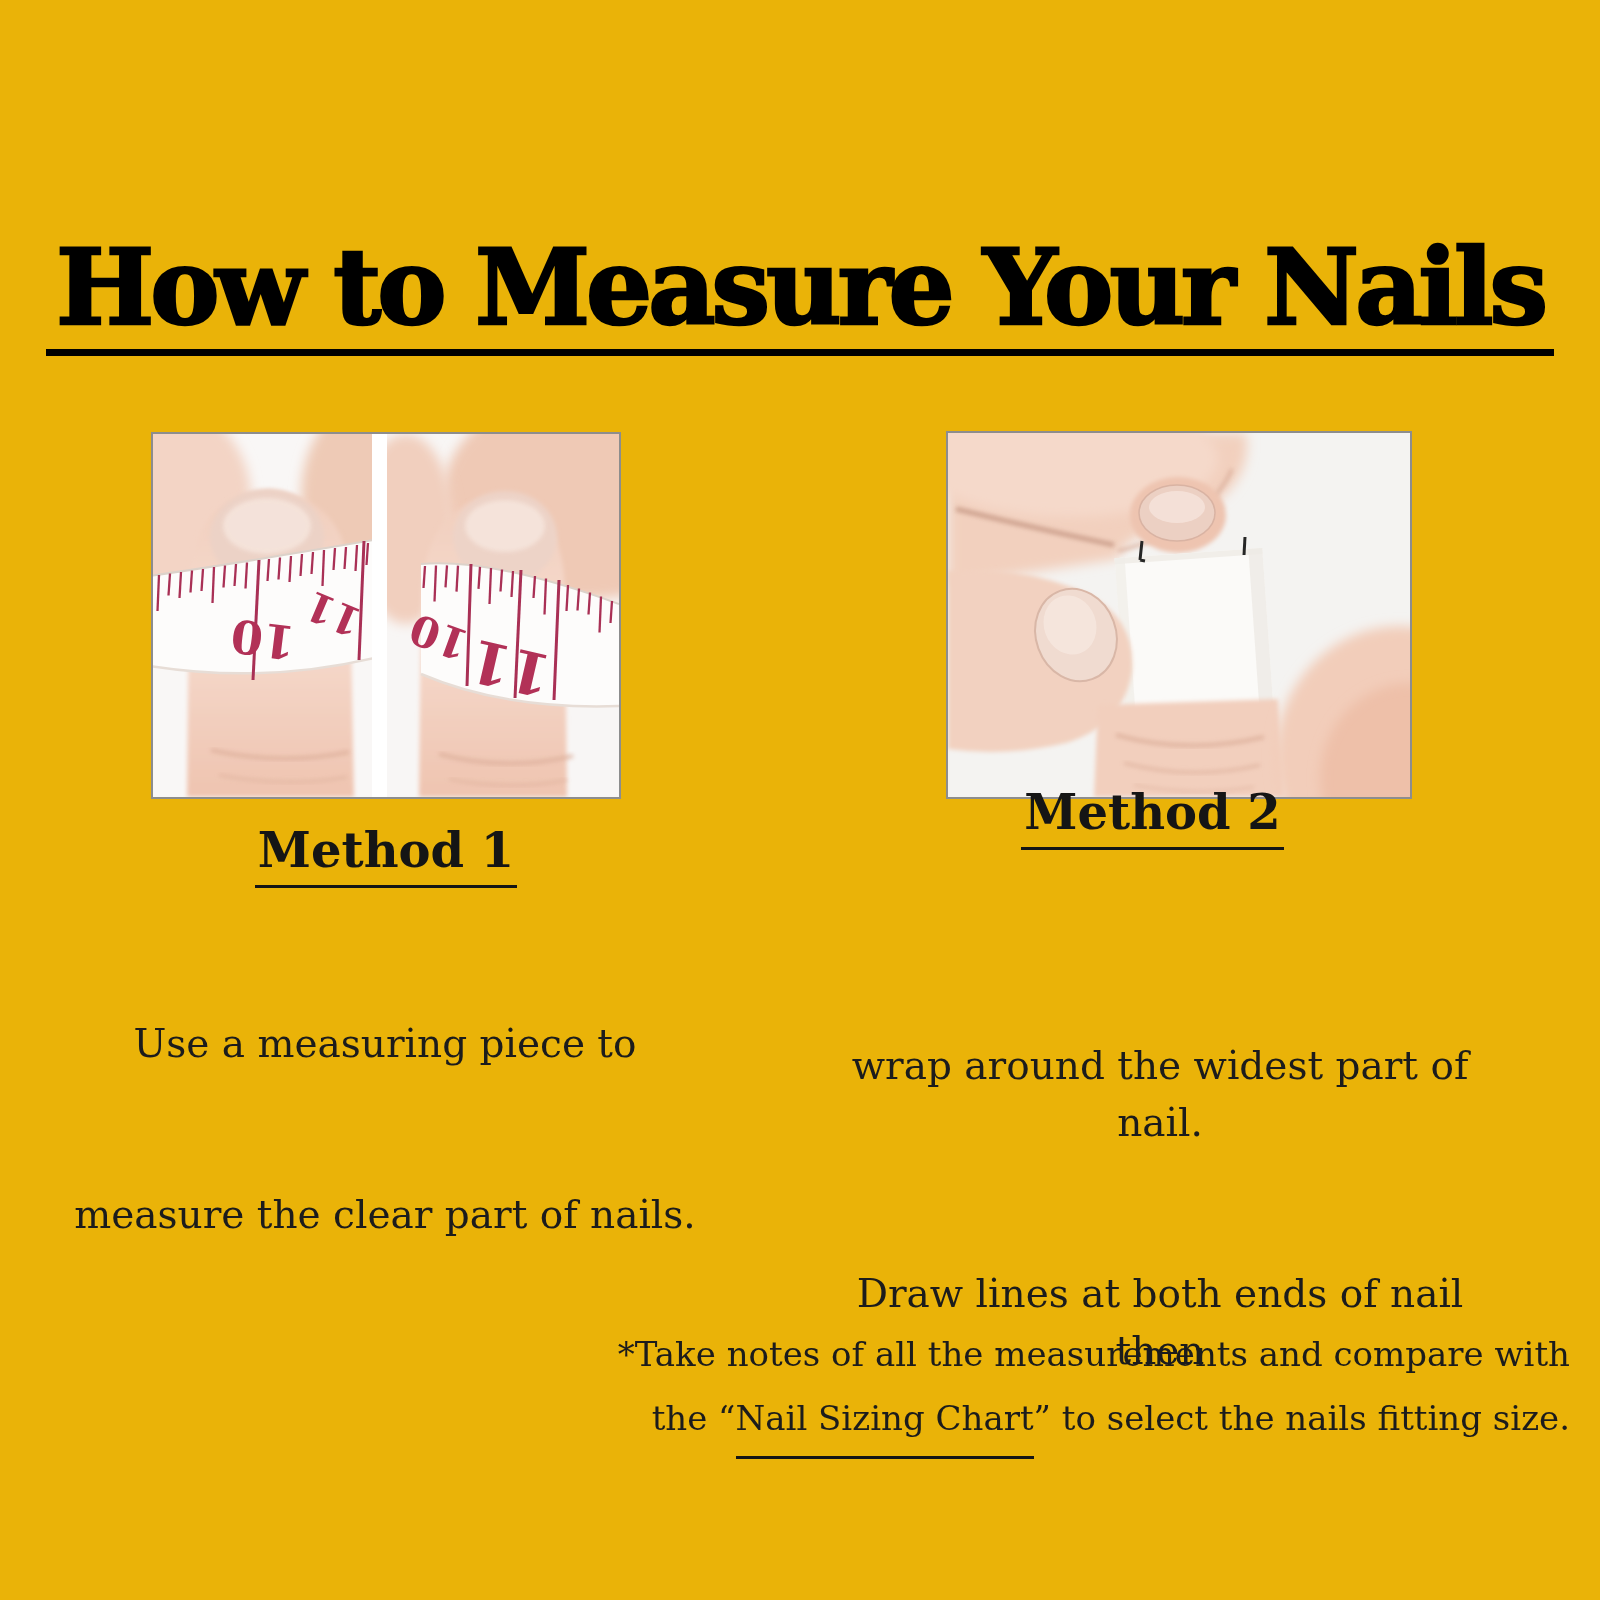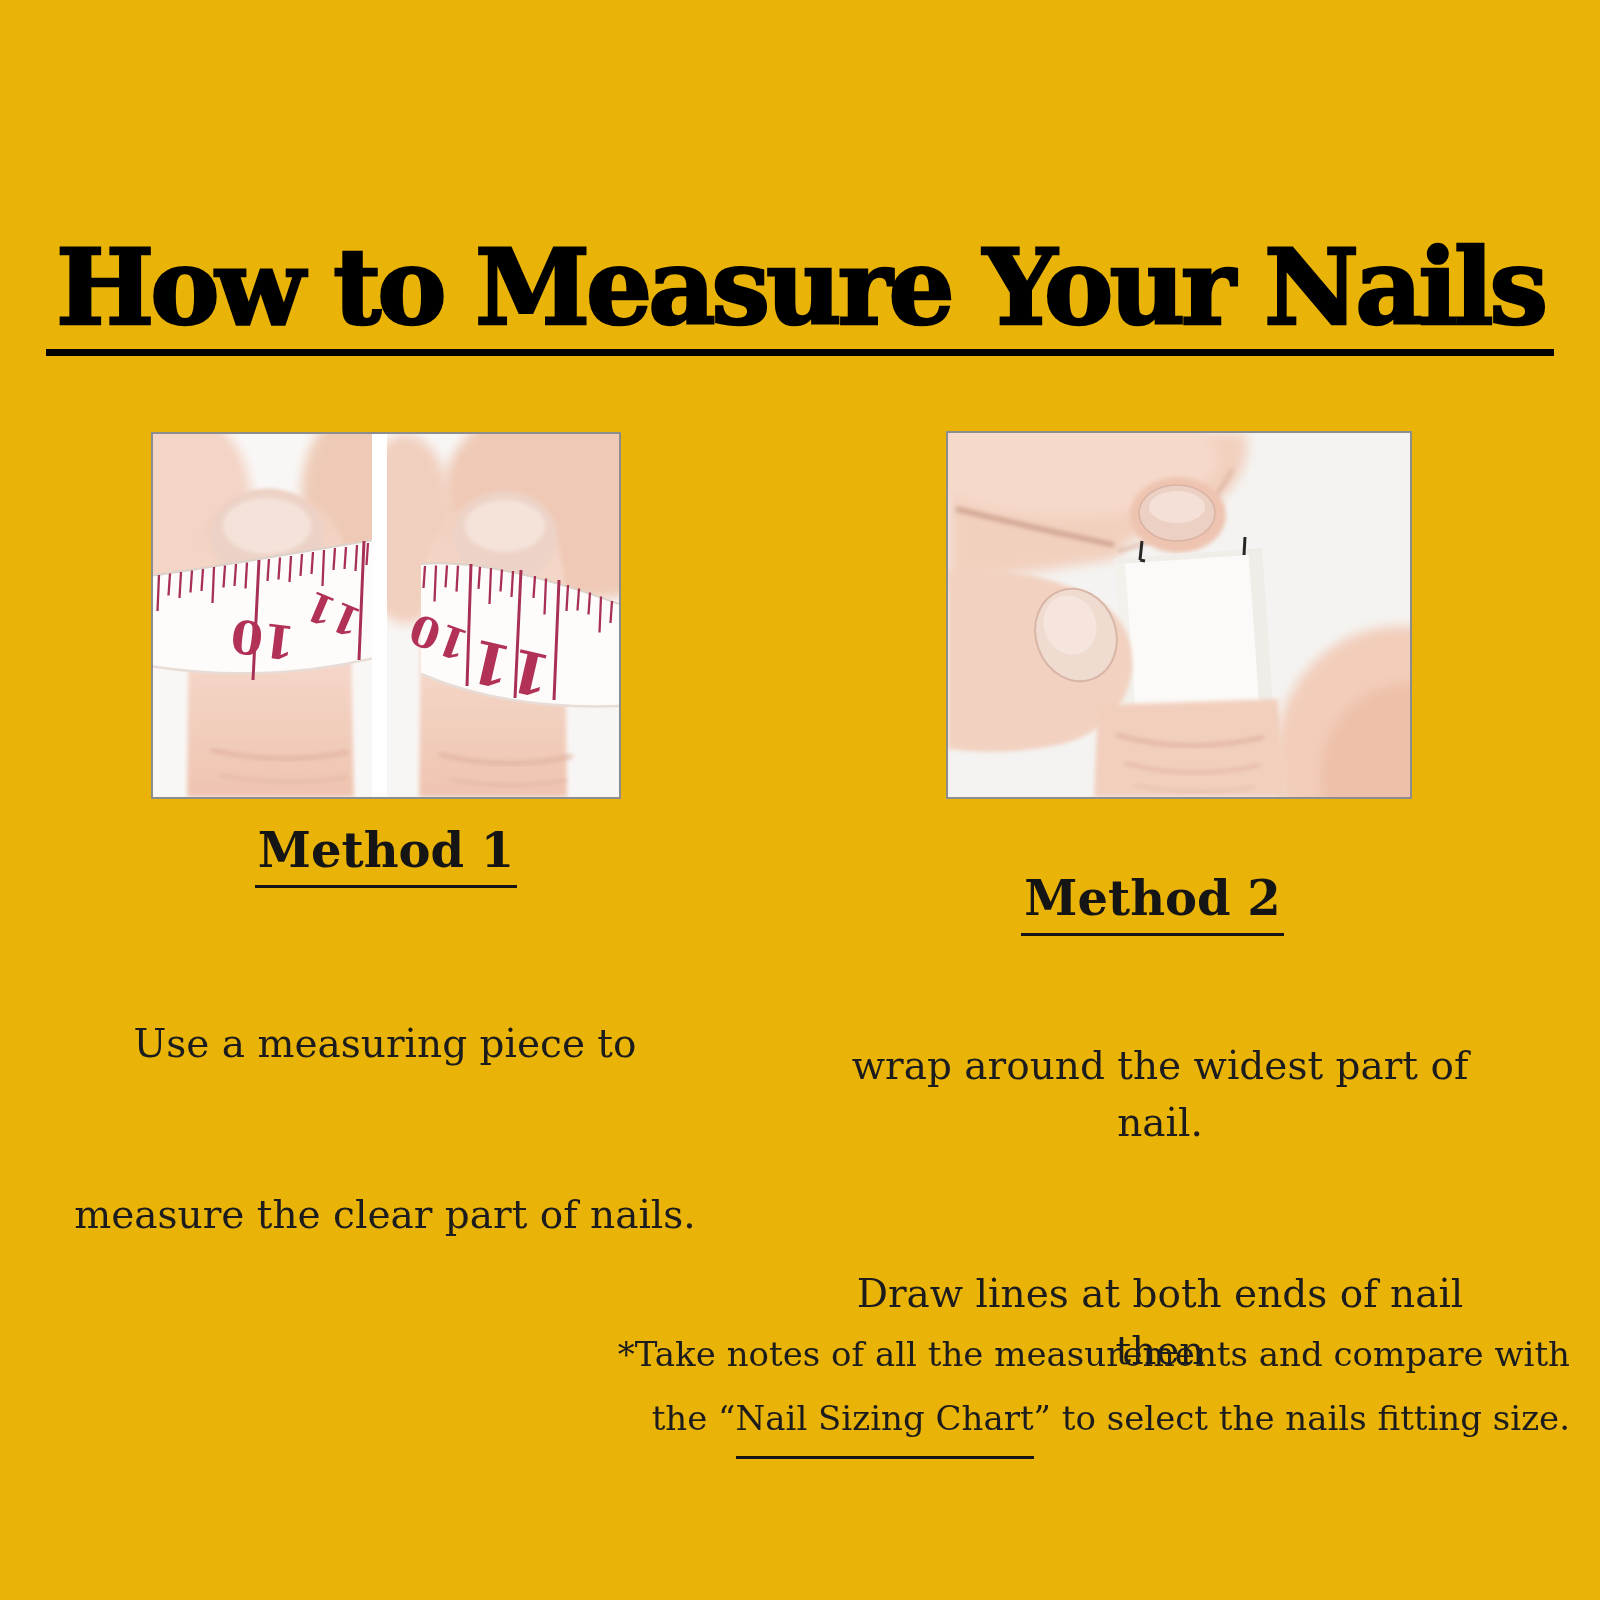--- a/index.html
+++ b/index.html
@@ -16,21 +16,21 @@
   }
   
   .photo{position:absolute;margin:0;padding:0;border:2px solid #8d8d8d;background:#fff;line-height:0;}
   .photo1{left:151px;top:432px;}
   .photo2{left:946px;top:431px;}
   .photo svg{display:block;}
   
   .method-label{position:absolute;text-align:center;font-weight:bold;font-size:48px;color:#151515;}
   .method-label span{display:inline-block;border-bottom:3px solid #151515;padding:0 3px 8px 3px;line-height:1.1;}
   .m1{left:153px;width:466px;top:822px;}
-  .m2{left:895px;width:515px;top:870px;}
+  .m2{left:895px;width:515px;top:784px;}
   
   .desc{position:absolute;font-size:39px;line-height:57px;text-align:center;white-space:pre-wrap;color:#1c1c1c;}
   .d1{left:55px;width:660px;top:901px;}
   .d2{left:808px;width:704px;top:923px;}
   
   .footnote{position:absolute;left:10px;width:1560px;top:1322px;font-size:34px;line-height:64px;text-align:right;color:#1c1c1c;}
   .footnote .u{border-bottom:3px solid #151515;padding-bottom:18px;}
 </style>
 </head>
 <body>

